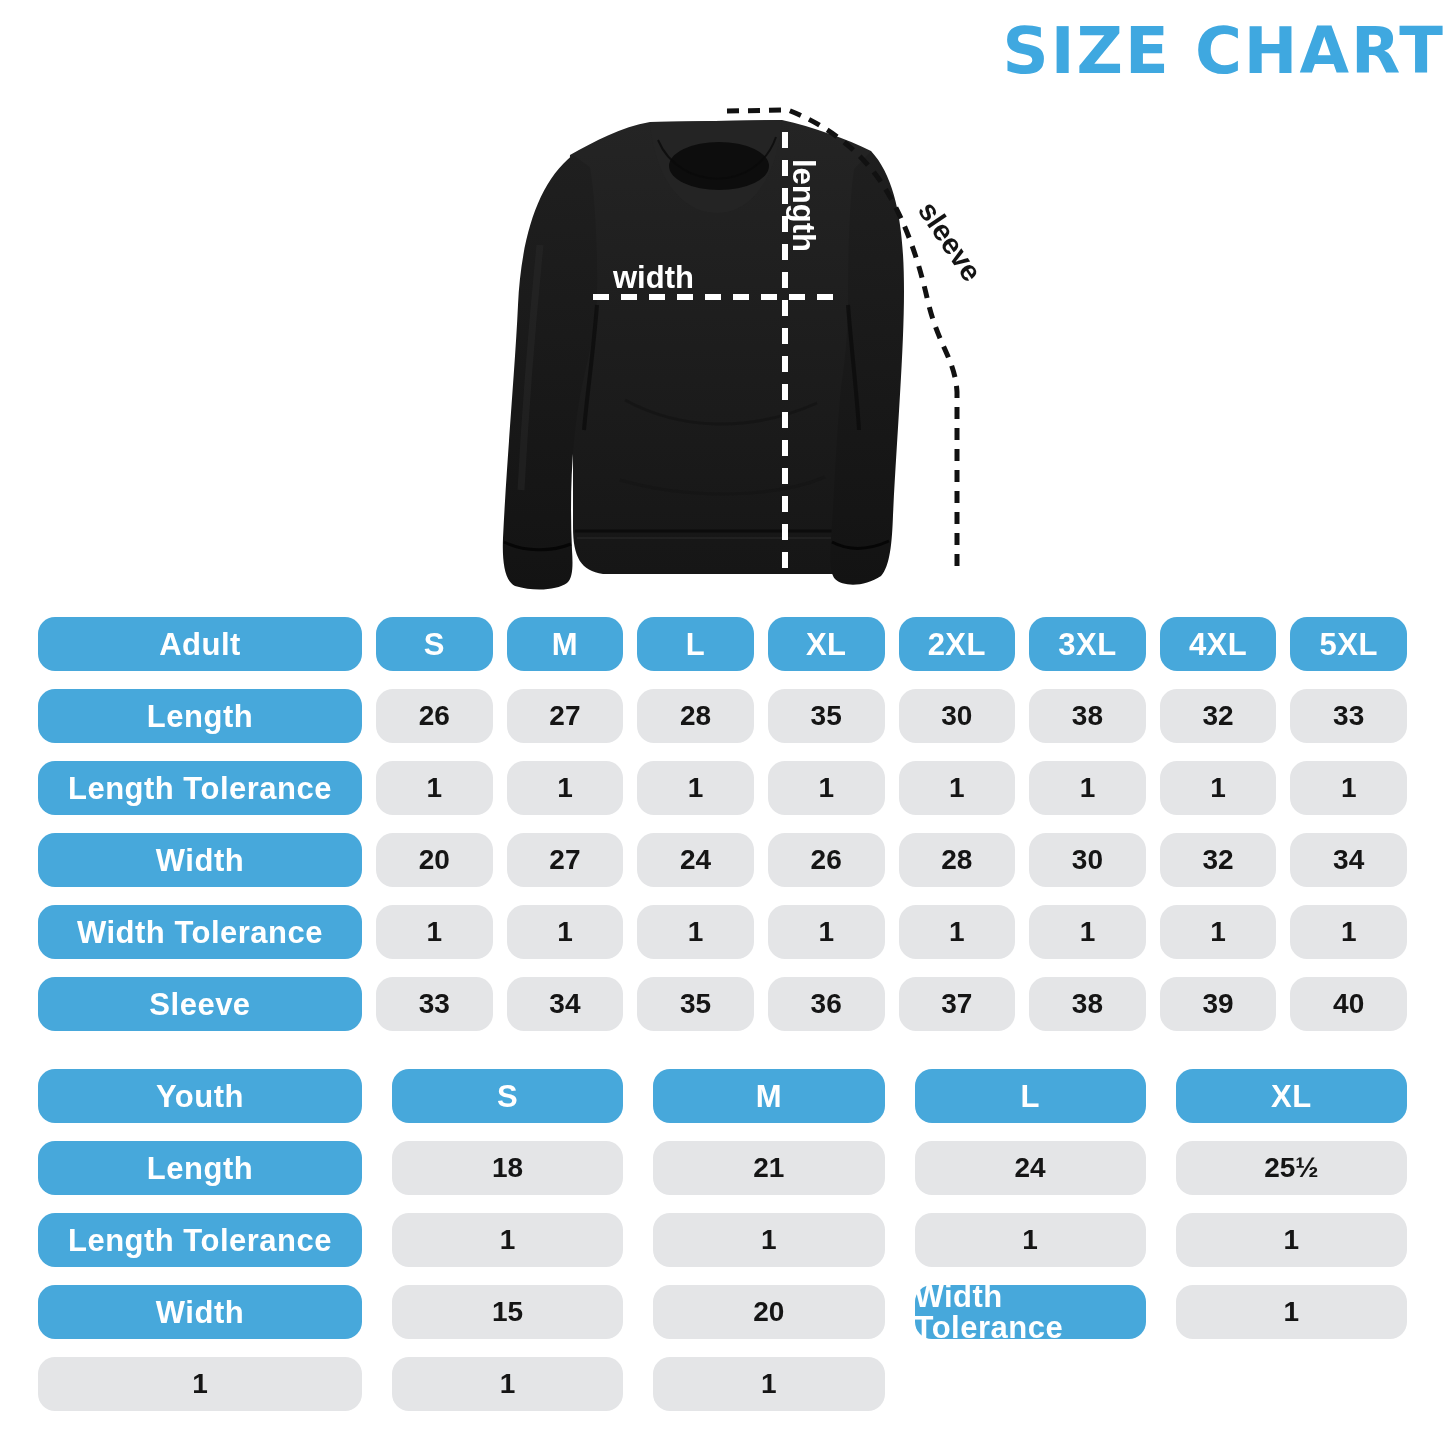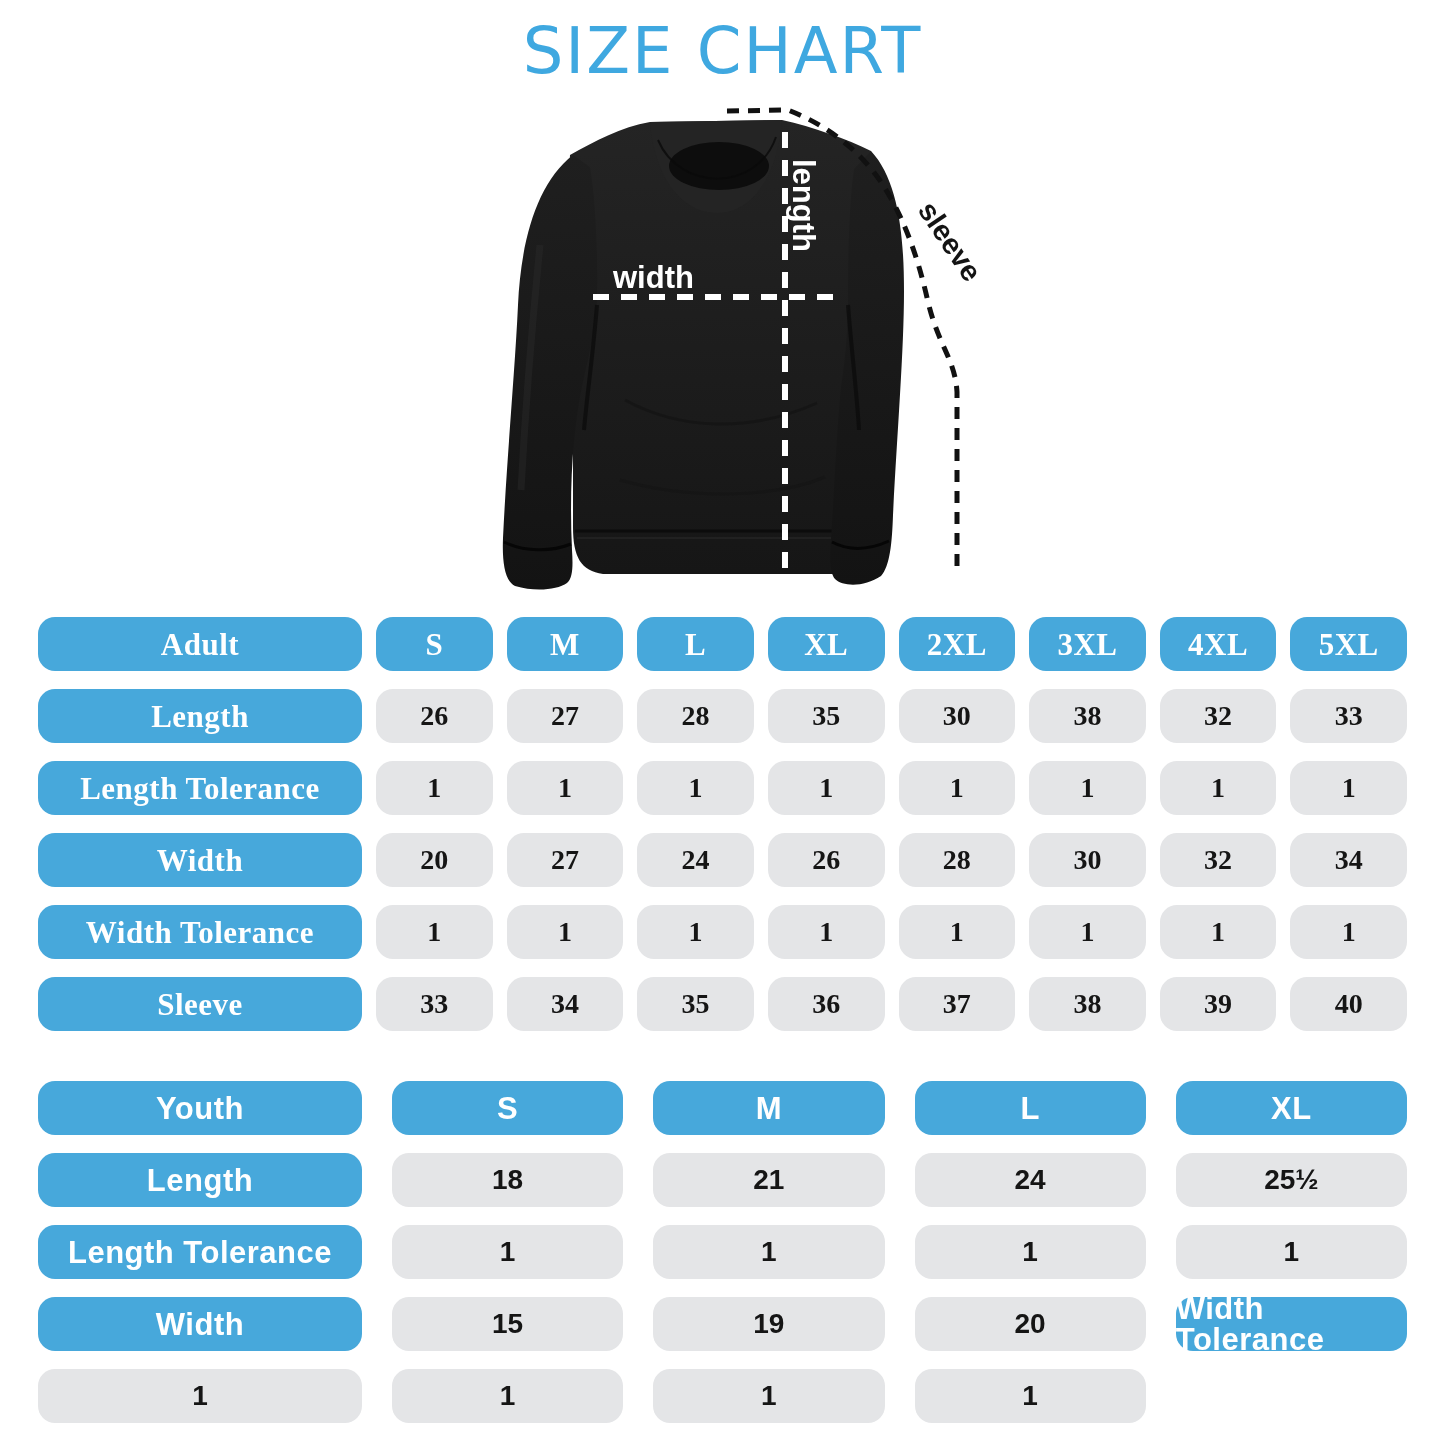--- a/index.html
+++ b/index.html
@@ -1,22 +1,22 @@
 <!DOCTYPE html>
 <html style="--title-blue: #3FA8E0; --pill-blue: #47A8DB; --cell-gray: #E4E5E7; --value-text: #151515;"><head>
 <meta charset="utf-8">
 <style>
   html,body{margin:0;padding:0;background:#fff;}
   body{width:1445px;height:1445px;overflow:hidden;font-family:"Liberation Sans",sans-serif;}
   .page{position:relative;width:1445px;height:1445px;background:#ffffff;}
 
   .title{
     position:absolute;top:14px;left:0;width:100%;margin:0;
-    text-align:center;font-family:"DejaVu Sans",sans-serif;
-    font-size:64px;font-weight:normal;letter-spacing:2px;
+    text-align:right;font-family:"DejaVu Sans",sans-serif;
+    font-size:64px;font-weight:bold;letter-spacing:2px;
     color:var(--title-blue,#3FA8E0);
   }
 
   .figure{position:absolute;left:445px;top:95px;width:580px;height:520px;}
   .figure svg{display:block;overflow:visible;}
   .measure-label{font-family:"Liberation Sans",sans-serif;font-weight:bold;}
 
   .size-table{
     position:absolute;left:38px;width:1369px;
     display:grid;row-gap:18px;column-gap:14px;
@@ -90,21 +90,21 @@
       <line x1="148" y1="202" x2="400" y2="202" stroke="#FFFFFF" stroke-width="6" stroke-dasharray="16 12"></line>
       <path d="M282,16 L343,15 C382,30 416,56 438,90 C459,123 473,162 483,207
                C494,252 510,264 512,297 L512,477" stroke="#111111" stroke-width="5" stroke-dasharray="12 9" fill="none"></path>
 
       <text class="measure-label" x="168" y="193" fill="#ffffff" font-size="31">width</text>
       <text class="measure-label" transform="translate(348,64) rotate(90)" fill="#ffffff" font-size="31">length</text>
       <text class="measure-label" transform="translate(472,115) rotate(56)" fill="#141414" font-size="29">sleeve</text>
     </svg>
   </div>
 
-  <section class="size-table adult" id="adult-table" style="grid-template-columns: 324px repeat(8, 1fr); font-family: Liberation Serif, serif;">
+  <section class="size-table adult" id="adult-table" style="grid-template-columns: 324px repeat(8, 1fr);">
       <div class="pill blue">Adult</div>
       <div class="pill blue">S</div>
       <div class="pill blue">M</div>
       <div class="pill blue">L</div>
       <div class="pill blue">XL</div>
       <div class="pill blue">2XL</div>
       <div class="pill blue">3XL</div>
       <div class="pill blue">4XL</div>
       <div class="pill blue">5XL</div>
       <div class="pill blue">Length</div>
@@ -146,39 +146,38 @@
       <div class="pill blue">Sleeve</div>
       <div class="pill gray">33</div>
       <div class="pill gray">34</div>
       <div class="pill gray">35</div>
       <div class="pill gray">36</div>
       <div class="pill gray">37</div>
       <div class="pill gray">38</div>
       <div class="pill gray">39</div>
       <div class="pill gray">40</div>
     </section>
-  <section class="size-table youth" id="youth-table" style="grid-template-columns: 324px repeat(4, 1fr); margin-top: 12px;">
+  <section class="size-table youth" id="youth-table" style="grid-template-columns: 324px repeat(4, 1fr);">
       <div class="pill blue">Youth</div>
       <div class="pill blue">S</div>
       <div class="pill blue">M</div>
       <div class="pill blue">L</div>
       <div class="pill blue">XL</div>
       <div class="pill blue">Length</div>
       <div class="pill gray">18</div>
       <div class="pill gray">21</div>
       <div class="pill gray">24</div>
       <div class="pill gray">25½</div>
       <div class="pill blue">Length Tolerance</div>
       <div class="pill gray">1</div>
       <div class="pill gray">1</div>
       <div class="pill gray">1</div>
       <div class="pill gray">1</div>
       <div class="pill blue">Width</div>
       <div class="pill gray">15</div>
-      <div class="pill gray">19</div>
       <div class="pill gray">20</div>
       <div class="pill blue">Width Tolerance</div>
       <div class="pill gray">1</div>
       <div class="pill gray">1</div>
       <div class="pill gray">1</div>
       <div class="pill gray">1</div>
     </section>
 
 </div>
 

